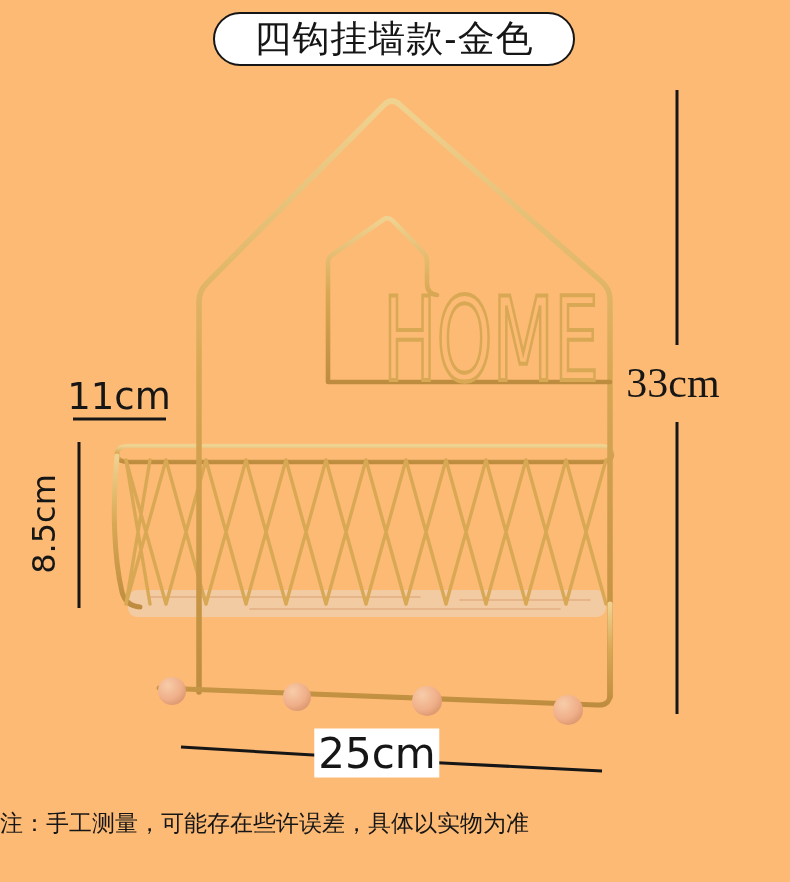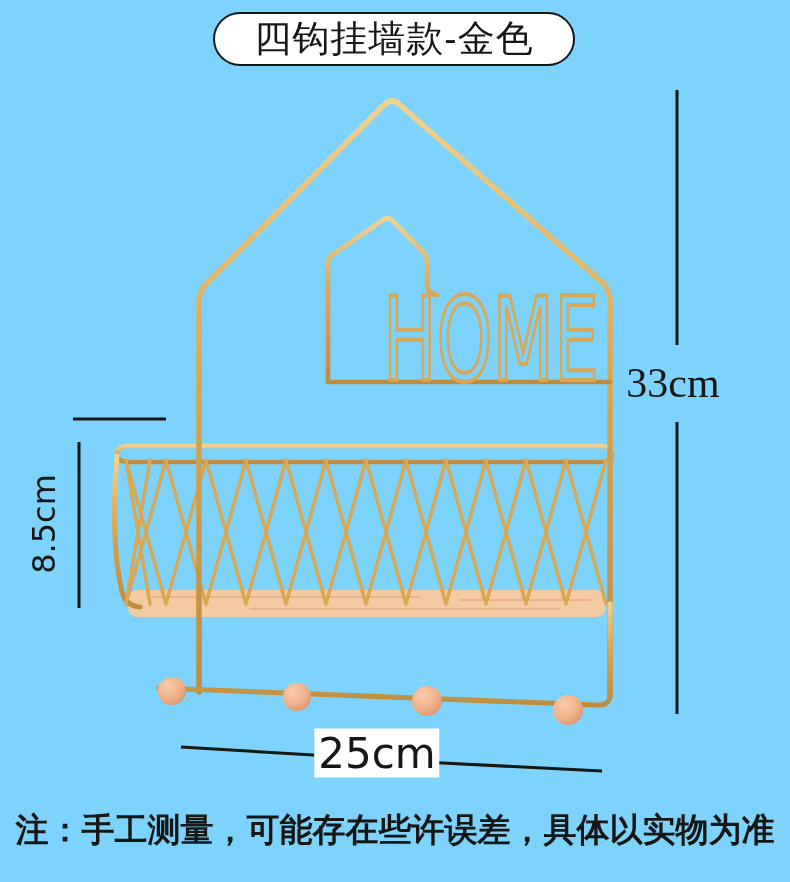--- a/index.html
+++ b/index.html
@@ -4,42 +4,42 @@
 <style>
   :root{
     --gold:#D9A855; --gold-light:#F0D290; --gold-dark:#BE8C3E;
     --wood:#F2CBA2; --wood-dark:#E2AE82;
     --bead:#EFAF89; --bead-light:#F8CCA9; --bead-dark:#D18A5F;
     --ink:#161616;
   }
   *{margin:0;padding:0;box-sizing:border-box;}
   body{background:#ffffff;font-family:"Liberation Sans","DejaVu Sans",sans-serif;}
   .canvas{
-    position:relative;width:790px;height:882px;background:#7dd3fc;overflow:hidden;
+    position:relative;width:790px;height:882px;background:#fdba74;overflow:hidden;
   }
   .title-pill{
     position:absolute;left:213px;top:12px;width:362px;height:54px;
     border:2.5px solid var(--ink);border-radius:28px;
     display:flex;align-items:center;justify-content:center;
     font-size:37px;font-weight:500;color:var(--ink);letter-spacing:1px;
     background:#fff;
   }
   .art{position:absolute;left:0;top:0;}
   .dim-label{
     position:absolute;color:var(--ink);white-space:nowrap;
     font-family:"DejaVu Sans","Liberation Sans",sans-serif;
     transform:translate(-50%,-50%);
   }
   .dim-11{left:119px;top:396px;font-size:37px;}
   .dim-85{left:44px;top:524px;font-size:32px;transform:translate(-50%,-50%) rotate(-90deg);}
   .dim-33{left:673px;top:383px;font-size:42px;font-family:Liberation Serif, serif;}
   .dim-25{left:377px;top:753px;font-size:42px;background:#fff;padding:0 4px;}
   .note{
-    position:absolute;left:0;top:808px;width:790px;text-align:center;
-    font-size:33px;color:var(--ink);font-weight:700;letter-spacing:0px;
+    position:absolute;left:0;top:808px;width:790px;
+    font-size:23px;color:var(--ink);font-weight:400;letter-spacing:0px;
   }
   
   .wire{fill:none;stroke:url(#gGold);stroke-linecap:round;stroke-linejoin:round;}
   .wire-thin{fill:none;stroke:var(--gold);stroke-linecap:round;}
   .home-text{
     fill:none;stroke:var(--gold);stroke-width:4px;
     font-family:"DejaVu Sans","Liberation Sans",sans-serif;
     font-weight:500;font-size:116px;
   }
   .dim-line{stroke:var(--ink);stroke-width:3px;fill:none;}
@@ -100,18 +100,19 @@
     <g>
       <line class="dim-line" x1="73" y1="419" x2="166" y2="419" stroke-width="3.5"></line>
       <line class="dim-line" x1="79" y1="442" x2="79" y2="608"></line>
       <line class="dim-line" x1="677" y1="90" x2="677" y2="345"></line>
       <line class="dim-line" x1="677" y1="422" x2="677" y2="714"></line>
       <line class="dim-line" x1="181" y1="747" x2="330" y2="756"></line>
       <line class="dim-line" x1="423" y1="762" x2="602" y2="771"></line>
     </g>
   </svg>
 
+  <div class="dim-label dim-11">11cm</div>
   <div class="dim-label dim-85">8.5cm</div>
   <div class="dim-label dim-33">33cm</div>
   <div class="dim-label dim-25">25cm</div>
 
   <div class="note">注：手工测量，可能存在些许误差，具体以实物为准</div>
 </div>
 
 </body></html>

